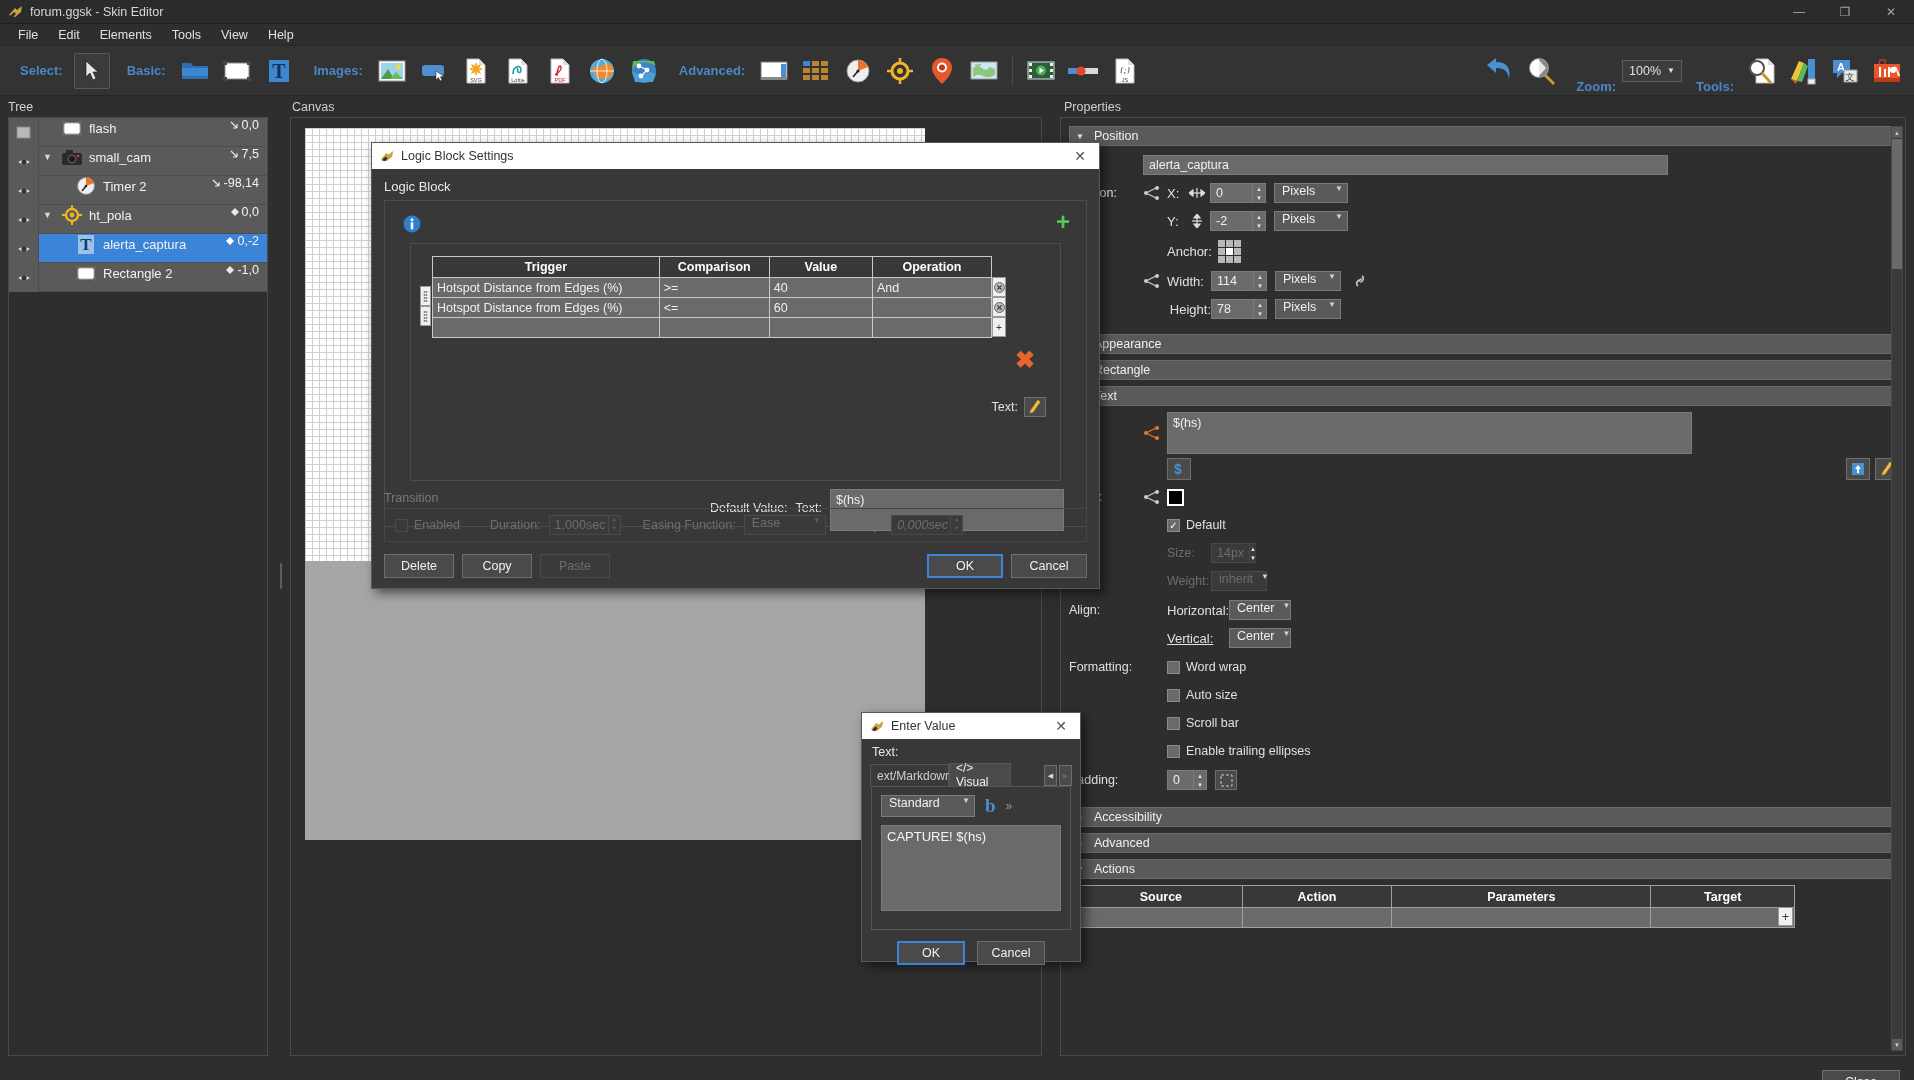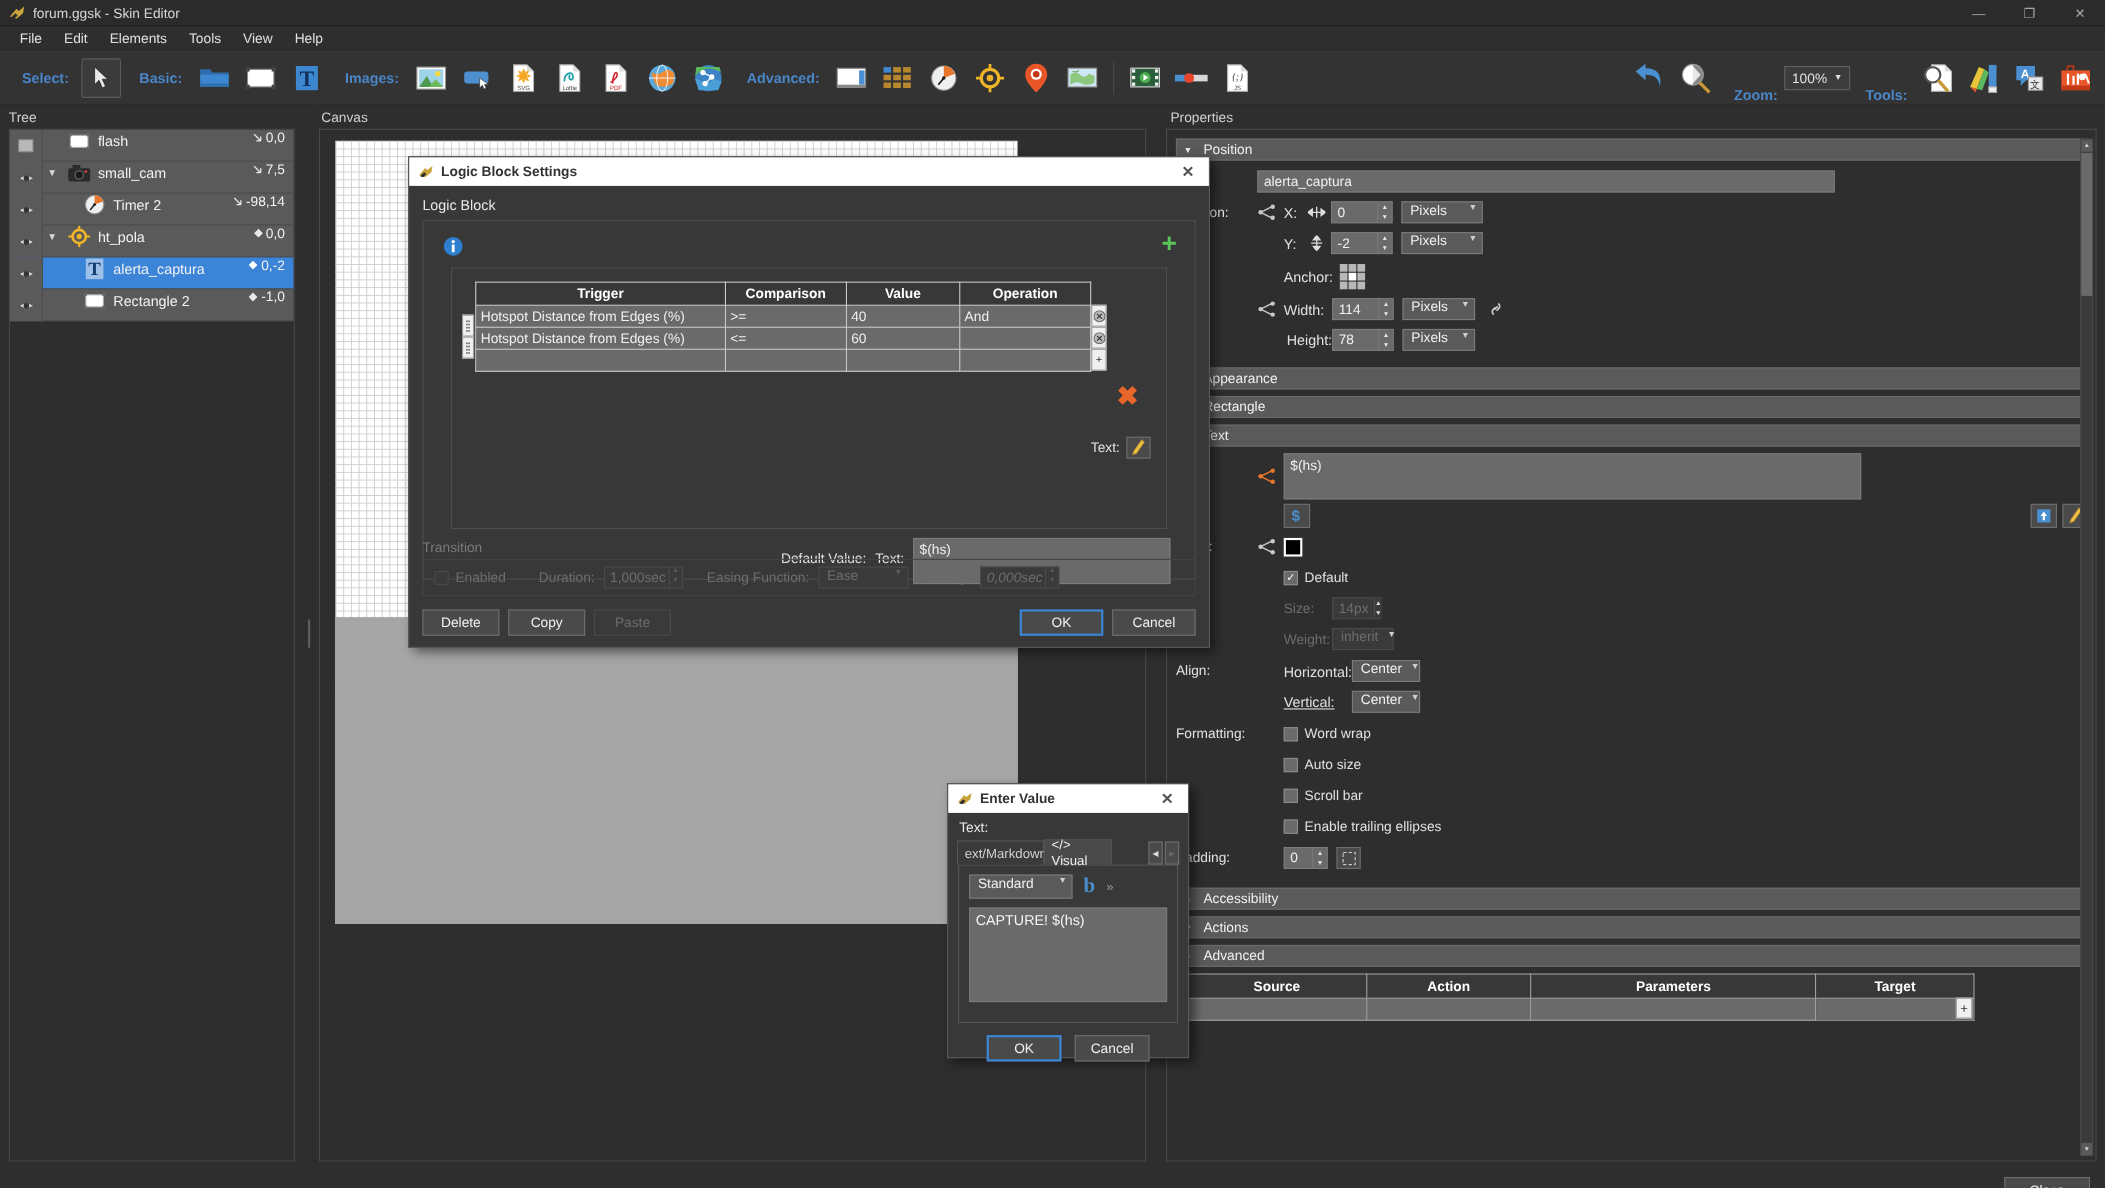--- a/index.html
+++ b/index.html
@@ -116,21 +116,21 @@
   .act-table td { background: #6a6a6a; border: 1px solid #a0a0a0; height: 20px; }
   
   .footer { height: 96px; background: #2e2e2e; position: relative; }
   .close-btn { position: absolute; right: 14px; top: 14px; width: 78px; height: 23px;
     background: #4a4a4a; border: 1px solid #6e6e6e; color: #f0f0f0; font-size: 12.5px;
     display: flex; align-items: center; justify-content: center; }
   
   .dlg { position: absolute; background: #383838; border: 1px solid #5a5a5a;
          box-shadow: 4px 4px 10px rgba(0,0,0,.55); }
   .dlg-title { height: 26px; background: #ffffff; display: flex; align-items: center;
-               padding: 0 6px 0 8px; font-weight: bold; }
+               padding: 0 6px 0 8px; }
   .dlg-title .t { color: #333; font-size: 12.5px; margin-left: 6px; flex: 1; }
   .dlg-title .x { color: #555; font-size: 14px; width: 26px; text-align: center; }
   #logic-dlg { left: 371px; top: 142px; width: 729px; height: 447px; }
   .lb-caption { color: #e8e8e8; font-size: 13px; padding: 10px 0 6px 12px; }
   .lb-frame { margin: 0 12px; border: 1px solid #4d4d4d; height: 327px; position: relative; }
   .info-ico { position: absolute; left: 18px; top: 14px; width: 18px; height: 18px; }
   .plus-ico { position: absolute; right: 16px; top: 12px; font-size: 24px; color: #5ac35a;
               font-weight: bold; line-height: 18px; }
   .lb-inner { position: absolute; left: 25px; top: 42px; right: 25px; bottom: 45px;
               border: 1px solid #4d4d4d; }
@@ -960,26 +960,26 @@
               <rect x="1" y="1" width="11" height="11" fill="none" stroke="#ccc" stroke-dasharray="3 2"></rect>
             </svg>
         </div>
       </div>
 
       <div class="section-hdr" style="margin-top:14px">
         <span class="tri">▶</span>
         <span class="lbl">Accessibility</span>
       </div>
       <div class="section-hdr">
+        <span class="tri">▶</span>
+        <span class="lbl">Advanced</span>
+      </div>
+      <div class="section-hdr">
         <span class="tri">▼</span>
         <span class="lbl">Actions</span>
-      </div>
-      <div class="section-hdr">
-        <span class="tri">▶</span>
-        <span class="lbl">Advanced</span>
       </div>
 
       <table class="act-table" style="width:716px;margin-left:10px;">
         <tbody>
             <tr>
           <th>Source</th>
           <th>Action</th>
           <th>Parameters</th>
           <th>Target</th>
         </tr>

